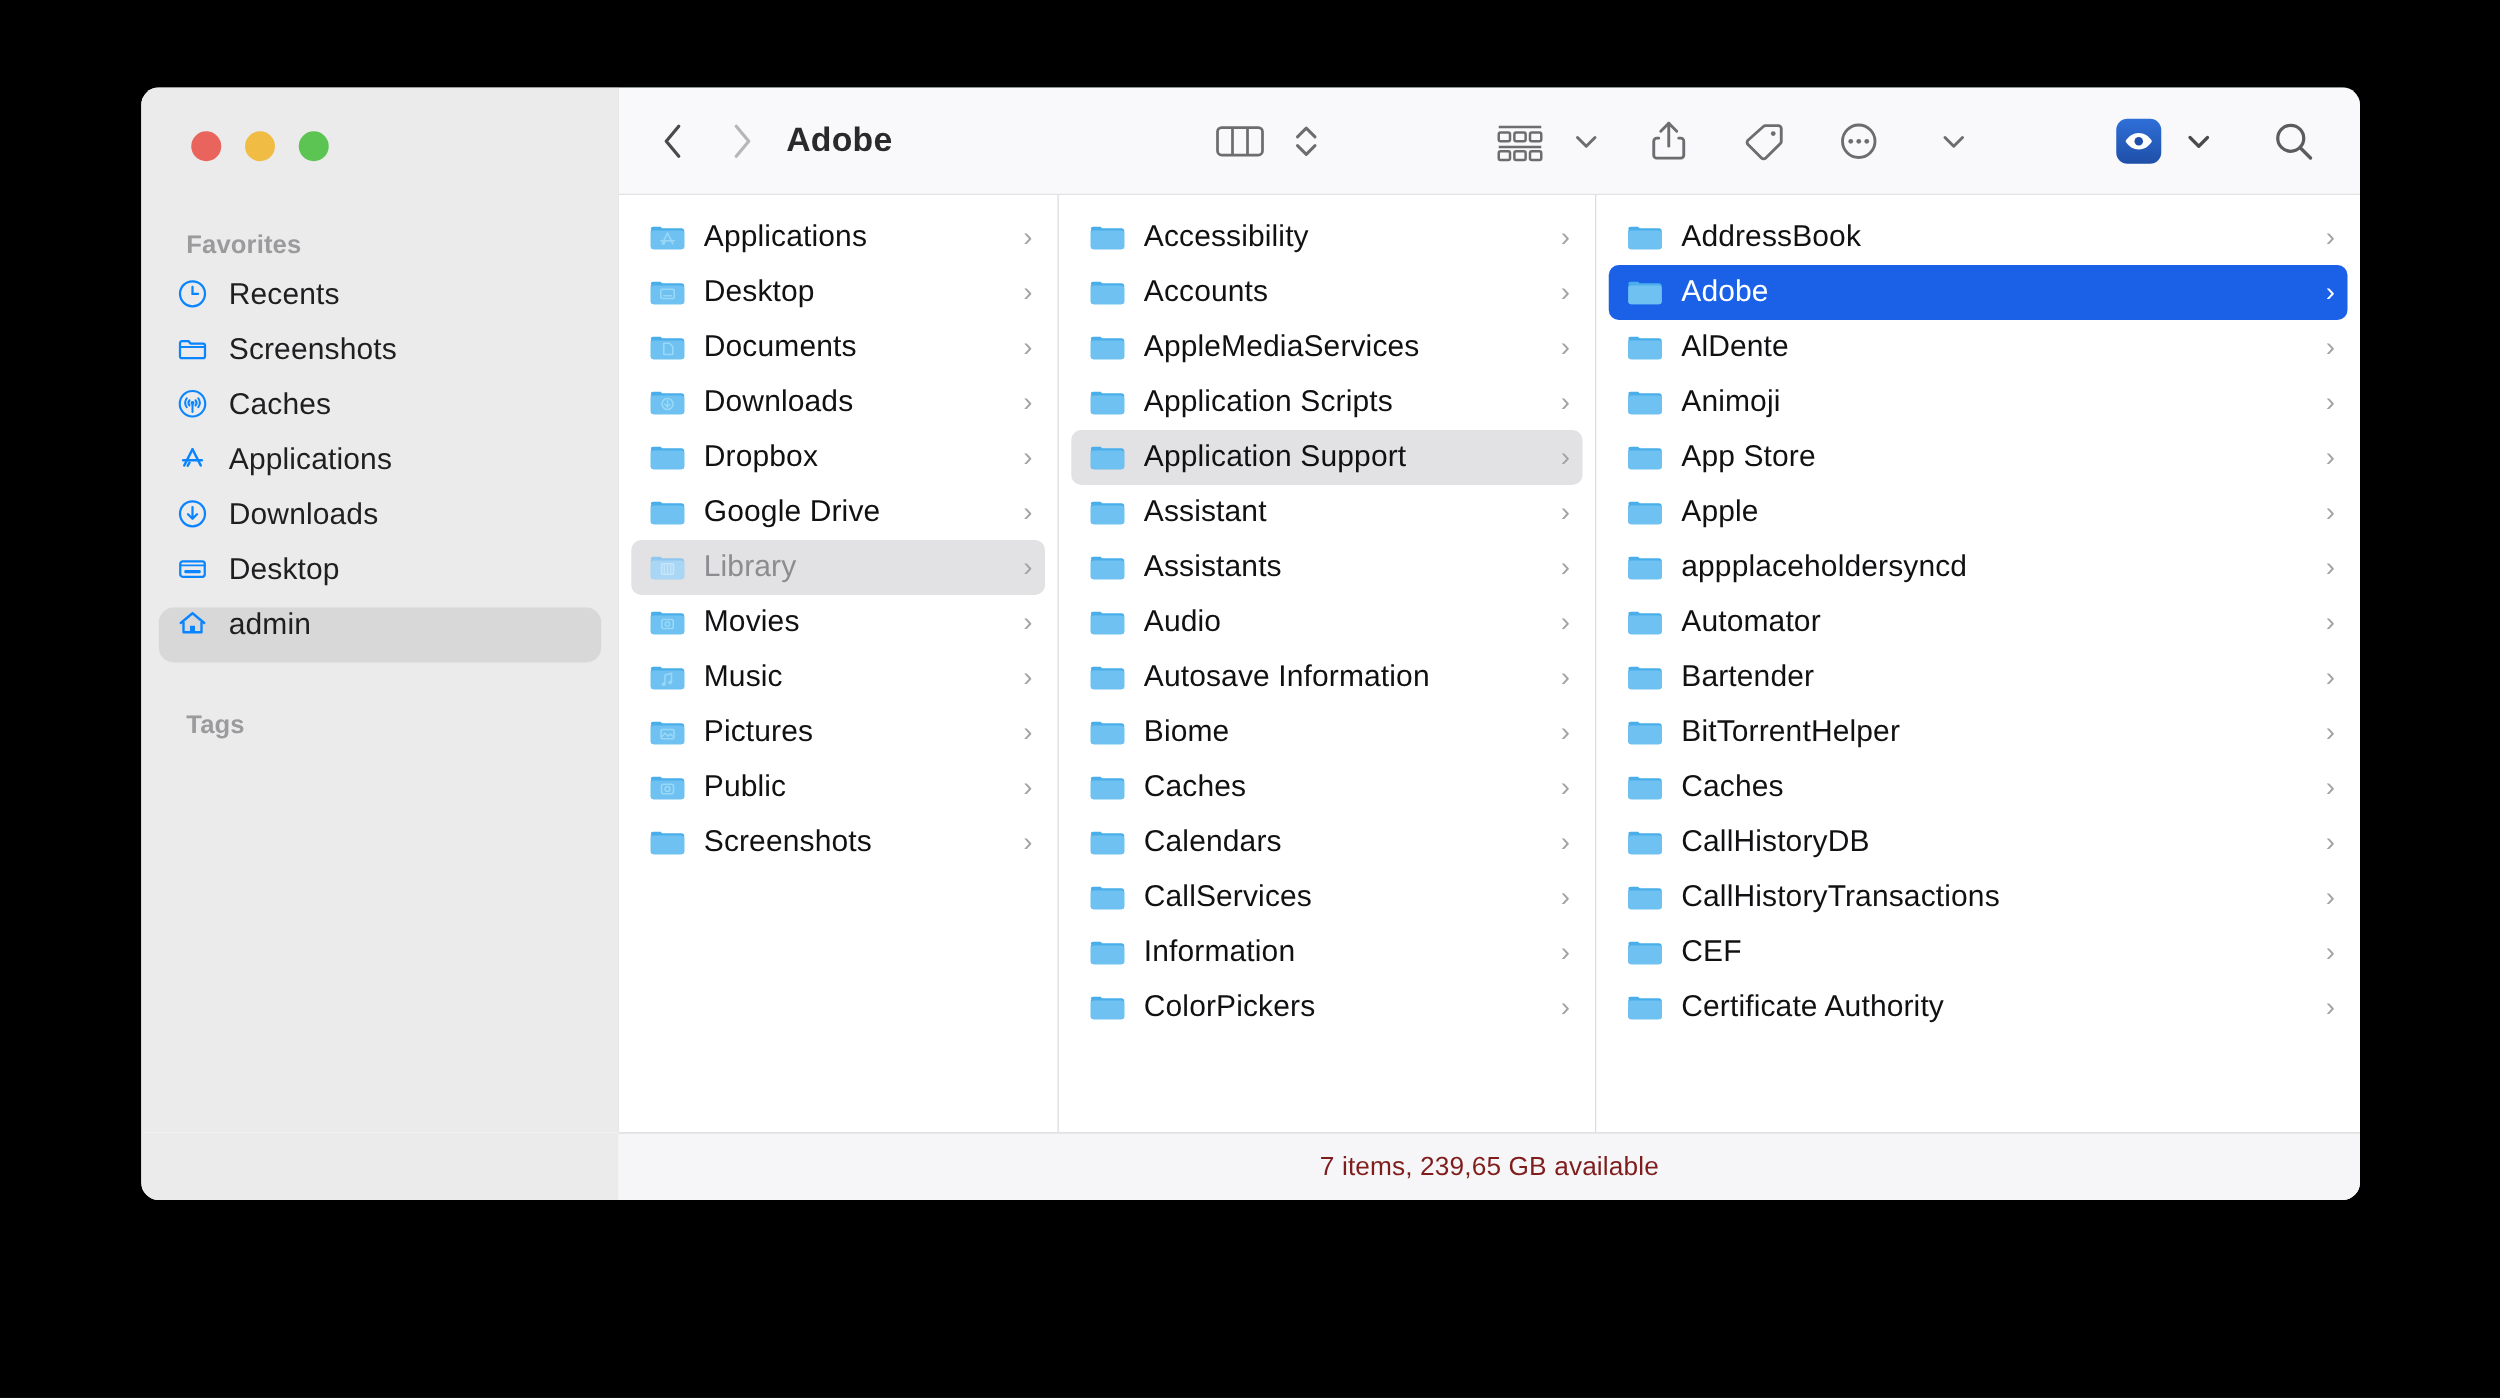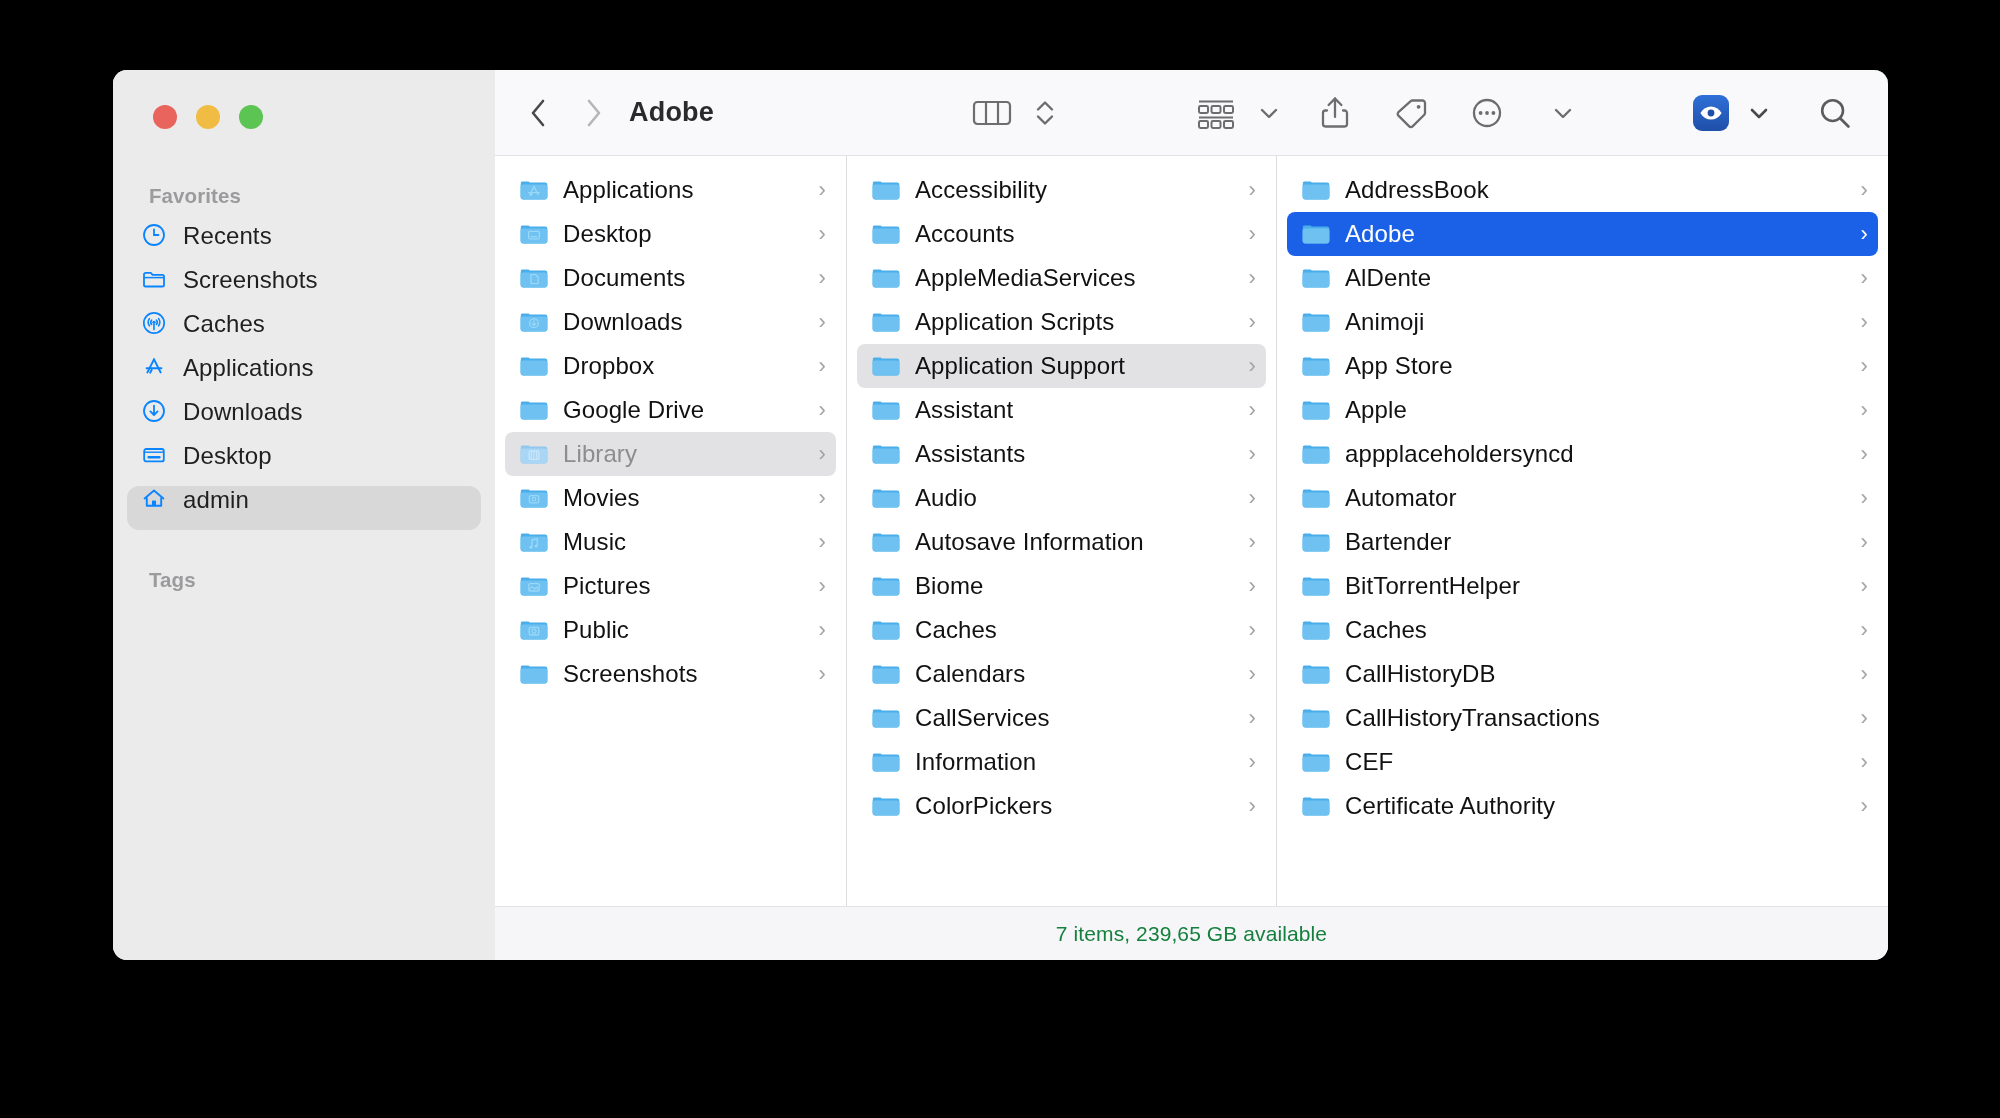--- a/index.html
+++ b/index.html
@@ -213,21 +213,21 @@
   
   .status-bar {
     height: 54px;
     flex: 0 0 54px;
     background: #f6f6f8;
     border-top: 1px solid #e2e2e4;
     display: flex;
     align-items: center;
     justify-content: center;
     font-size: 21px;
-    color: #15803d;
+    color: #7f1d1d;
     letter-spacing: 0.1px;
   }
   
   .window-footer {
     display: flex;
   }
   .footer-left {
     width: 382px;
     flex: 0 0 382px;
     background: #ebebeb;

